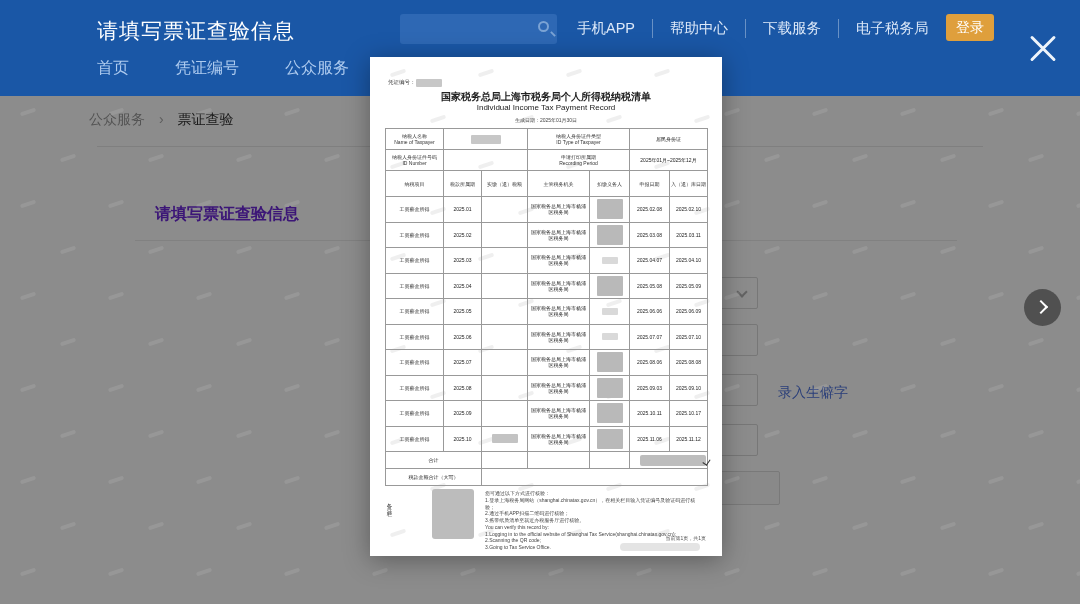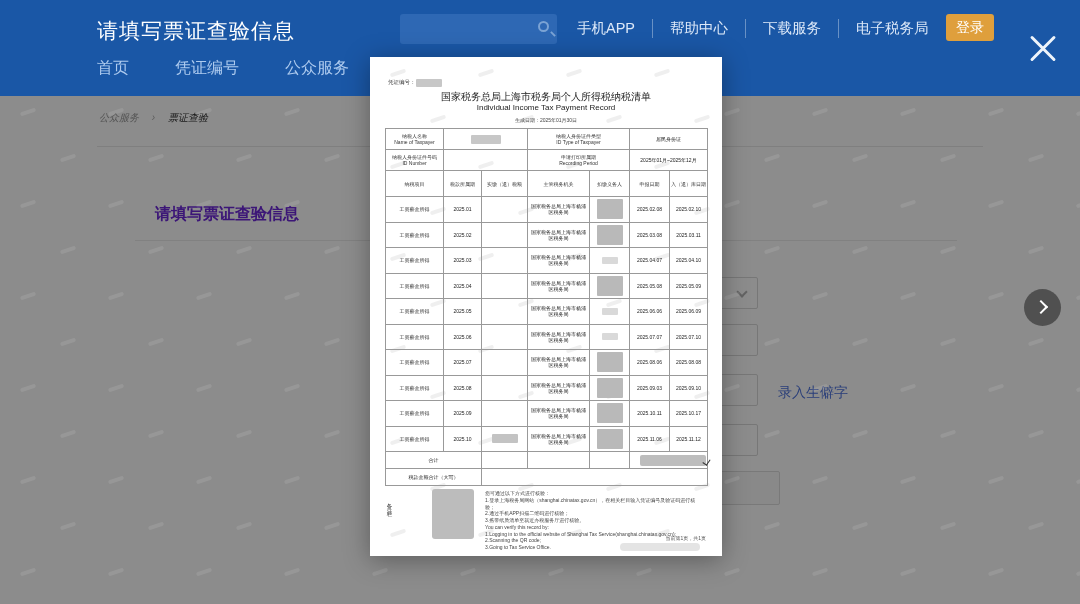--- a/index.html
+++ b/index.html
@@ -22,21 +22,21 @@
   .nav-tab.active { color:#fff; font-weight:bold; }
 
   
   .close-x { position:absolute; left:1026px; top:31px; width:34px; height:34px; z-index:40; cursor:pointer; }
   .close-x i { position:absolute; left:0; top:16px; width:34px; height:3px; background:#eef4fb; border-radius:2px; }
   .close-x i:first-child { transform:rotate(45deg); }
   .close-x i:last-child  { transform:rotate(-45deg); }
 
   
   .content { position:absolute; left:0; top:96px; width:1080px; height:508px; background:#fff; z-index:1; }
-  .crumbs { position:absolute; left:99px; top:15px; font-size:10px; color:#999;font-style:italic; }
+  .crumbs { position:absolute; left:89px; top:15px; font-size:14px; color:#999; }
   .crumbs .sep { margin:0 10px; color:#aaa; }
   .crumbs .cur { color:#333; }
   .rule1 { position:absolute; left:97px; top:50px; width:886px; height:1px; background:#e8e8e8; }
   .form-heading { position:absolute; left:155px; top:108px; font-size:16px; font-weight:bold; color:#6d28d9; }
   .rule2 { position:absolute; left:135px; top:144px; width:822px; height:1px; background:#ececec; }
   .field { position:absolute; left:595px; width:163px; height:32px; background:#fff; border:1px solid #d9d9d9; border-radius:2px; }
   .chev-down { position:absolute; right:11px; top:10px; width:8px; height:8px; border-right:2px solid #b5b5b5;
                border-bottom:2px solid #b5b5b5; transform:rotate(45deg); }
   .rare-link { position:absolute; left:778px; top:288px; font-size:14px; color:#4e73dd; cursor:pointer; }
   .grey-btn { position:absolute; left:640px; top:375px; width:140px; height:34px; background:#fafafa;
@@ -57,21 +57,21 @@
               background:rgba(60,60,60,.75); z-index:40; cursor:pointer; }
   .next-btn i { position:absolute; left:12px; top:13px; width:10px; height:10px; border-top:2.5px solid #fff;
                 border-right:2.5px solid #fff; transform:rotate(45deg); }
 
   
   .doc { position:absolute; left:370px; top:57px; width:352px; height:499px; background:#fff; z-index:30;
          box-shadow:0 4px 24px rgba(0,0,0,.35); color:#222; }
   .doc-wm { position:absolute; inset:0; pointer-events:none; }
   .voucher { position:absolute; left:18px; top:22px; font-size:5.5px; color:#333; }
   .blob { display:inline-block; background:#c7c7c7; border-radius:1px; vertical-align:middle; }
-  .doc-title-cn { position:absolute; left:0; top:33px; width:100%; text-align:center; font-size:10px; font-weight:normal;
+  .doc-title-cn { position:absolute; left:0; top:33px; width:100%; text-align:center; font-size:10px; font-weight:bold;
                   font-family:"Liberation Serif", serif; }
   .doc-title-en { position:absolute; left:0; top:46px; width:100%; text-align:center; font-size:8px; }
   .doc-gendate { position:absolute; left:0; top:60px; width:100%; text-align:center; font-size:5px; color:#444; }
   table.doctab { position:absolute; left:15px; top:71px; width:322px; border-collapse:collapse; table-layout:fixed; }
   .doctab td, .doctab th { border:0.5px solid #999; font-size:5px; font-weight:normal; text-align:center;
                            vertical-align:middle; line-height:1.2; padding:1px; overflow:hidden; }
   .doctab .lab { color:#333; }
   .rowA td { height:21px; }
   .rowB td { height:21px; }
   .colhead th { height:26px; }

